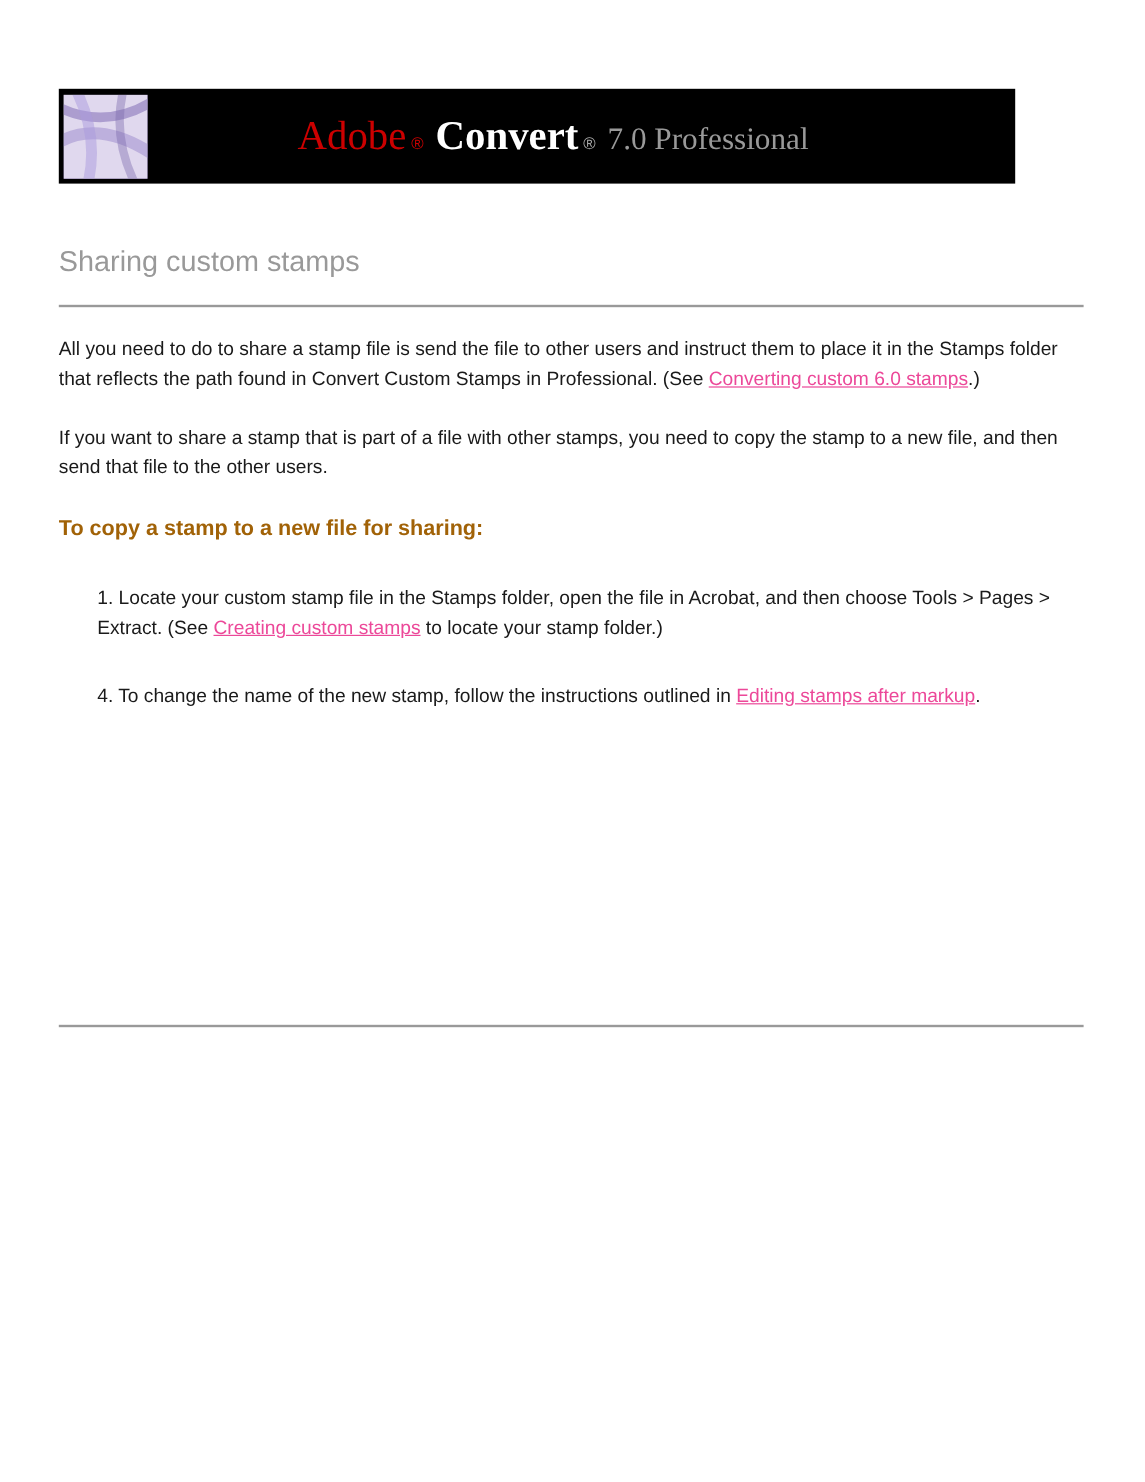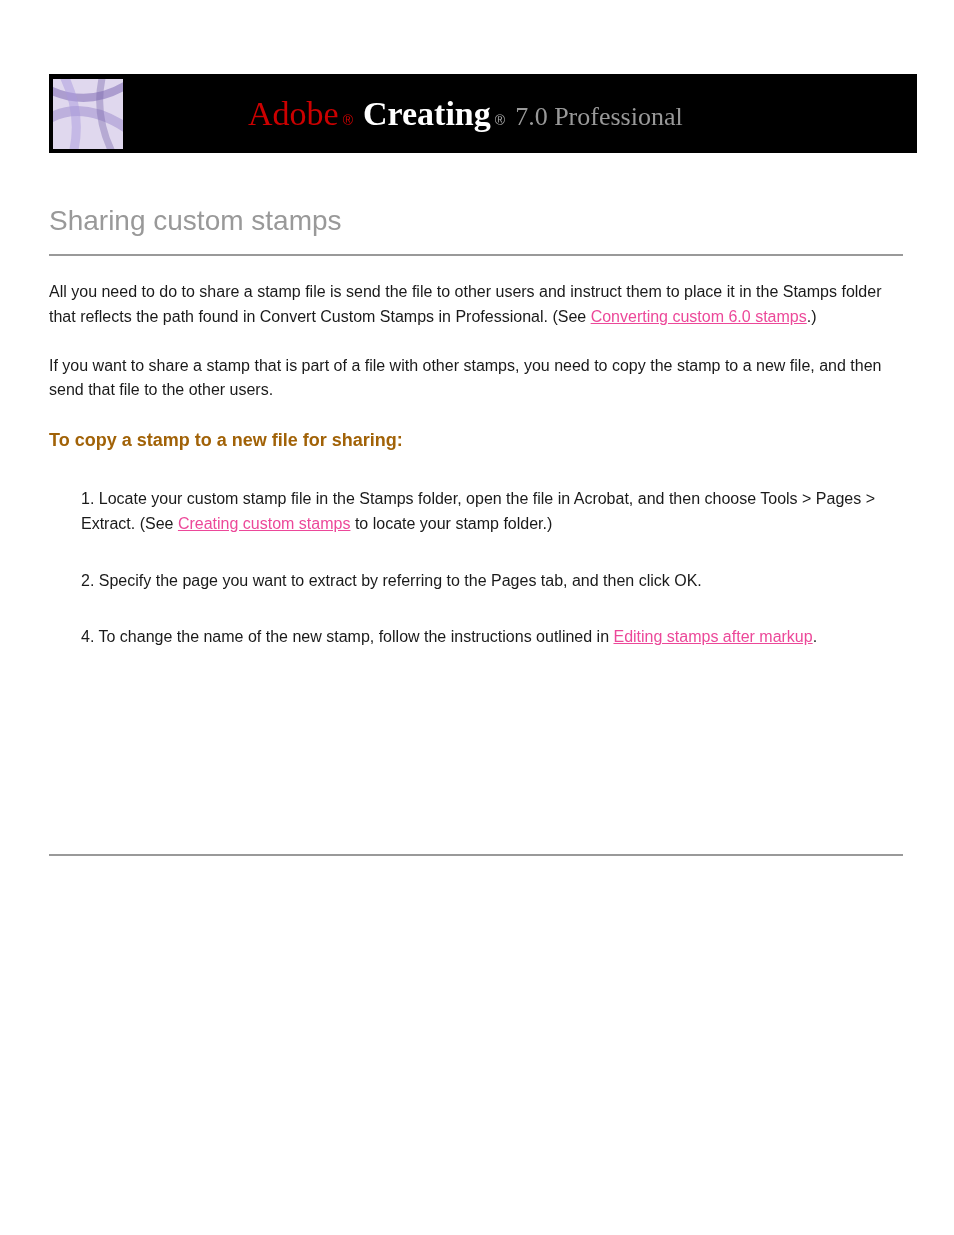--- a/index.html
+++ b/index.html
@@ -7,21 +7,21 @@
       width: 954px;
       height: 1235px;
       background: #ffffff;
       font-family: Helvetica, Arial, sans-serif;
       position: relative;
     }
     .header-banner {
       position: absolute;
       left: 49px;
       top: 74px;
-      width: 868px;
+      width: 797px;
       height: 79px;
       background: #000000;
       display: flex;
       align-items: center;
     }
     .header-icon {
       width: 70px;
       height: 70px;
       margin-left: 4px;
       background: linear-gradient(135deg, #d8d0e8 0%, #b0a0d0 50%, #a090c0 100%);
@@ -53,21 +53,21 @@
     .version-text {
       color: #999999;
       font-size: 26px;
       font-family: Georgia, serif;
       margin-left: 6px;
     }
     .title {
       position: absolute;
       left: 49px;
       top: 205px;
-      font-size: 28px;
+      font-size: 24px;
       color: #999999;
       font-weight: normal;
     }
     .hr1 {
       position: absolute;
       left: 49px;
       top: 254px;
       width: 854px;
       height: 2px;
       background: #999999;
@@ -109,21 +109,21 @@
       <rect width="70" height="70" fill="#e0d8ee"></rect>
       <path d="M -5 10 Q 35 30 75 5" stroke="#8877bb" stroke-width="8" fill="none" opacity="0.6"></path>
       <path d="M -5 40 Q 30 20 75 50" stroke="#9988cc" stroke-width="10" fill="none" opacity="0.5"></path>
       <path d="M 10 -5 Q 30 35 20 75" stroke="#aa99dd" stroke-width="9" fill="none" opacity="0.5"></path>
       <path d="M 50 -5 Q 40 35 60 75" stroke="#7766aa" stroke-width="7" fill="none" opacity="0.4"></path>
     </svg>
   </div>
   <div class="header-text">
     <span class="adobe-text">Adobe</span>
       <span class="reg1">®</span>
-    <span class="acrobat-text">Creating</span>
+    <span class="acrobat-text">Convert</span>
       <span class="reg2">®</span>
     <span class="version-text">7.0 Professional</span>
   </div>
 </div>
 
 <h1 class="title">Sharing custom stamps</h1>
 
 <div class="hr1"></div>
 
 <div class="body-text">
@@ -131,19 +131,18 @@
     <span>All you need to do to share a stamp file is send the file to other users and instruct them to place it in the Stamps folder that reflects the path found in Convert Custom Stamps in</span>
     <span>Professional. (See </span><a class="link">Converting custom 6.0 stamps</a><span>.)</span>
   </p>
   <p>If you want to share a stamp that is part of a file with other stamps, you need to copy the stamp to a new file, and then send that file to the other users.</p>
 
   <div class="section-head">To copy a stamp to a new file for sharing:</div>
 
   <p class="how-para">
     <span>1.  Locate your custom stamp file in the Stamps folder, open the file in Acrobat, and then choose Tools &gt; Pages &gt; Extract. (See </span><a class="link">Creating custom stamps</a><span> to locate your stamp folder.)</span>
   </p>
-  <p class="how-para">2.  Specify the page you want to extract by referring to the Pages tab, and then click OK.</p>
   <p class="how-para">
     <span>4.  To change the name of the new stamp, follow the instructions outlined in </span><a class="link">Editing stamps after markup</a><span>.</span>
   </p>
 </div>
 
 <div class="hr2"></div>
 
 </body></html>

